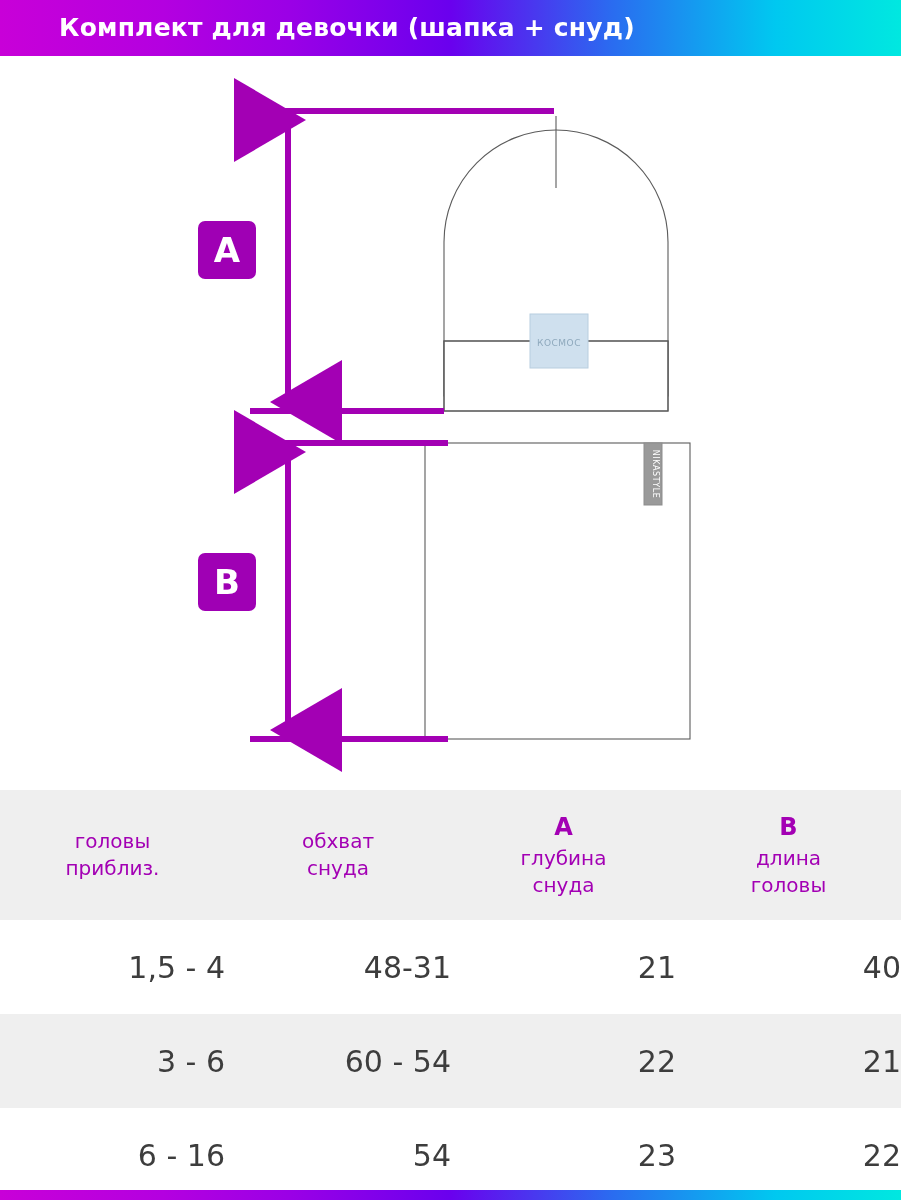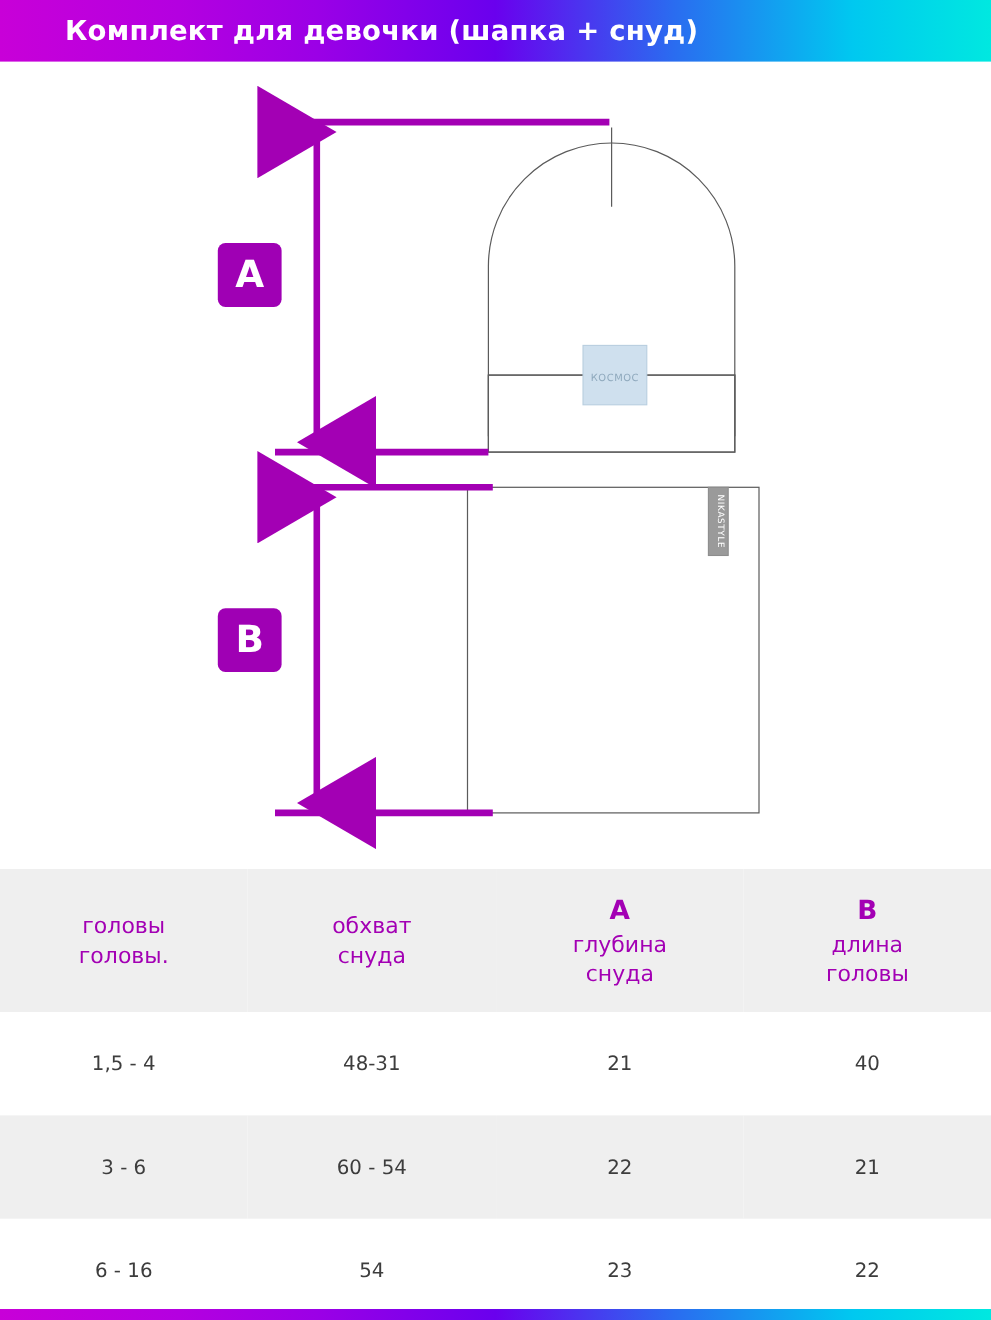--- a/index.html
+++ b/index.html
@@ -107,23 +107,23 @@
     font-weight: bold;
     color: #a300b4;
     margin-bottom: 2px;
   }
   .size-table th .sub {
     display: block;
     font-size: 20px;
   }
   .size-table td {
     height: 94px;
-    text-align: center;
+    text-align: right;
     vertical-align: middle;
-    font-size: 18px;
+    font-size: 30px;
     color: #3d3d3d;
     border: none;
     padding: 0;
   }
   .size-table tr.row-odd td { background: #ffffff; }
   .size-table tr.row-even td { background: #efefef; }
 </style>
 </head>
 <body>
 
@@ -184,21 +184,21 @@
   <colgroup>
     <col class="c0">
       <col class="c1">
       <col class="c2">
       <col class="c3">
   </colgroup>
   <thead>
     <tr>
       <th>
         <span class="sub">головы</span>
-        <span class="sub">головы.</span>
+        <span class="sub">приблиз.</span>
       </th>
       <th>
         <span class="sub">обхват</span>
         <span class="sub">снуда</span>
       </th>
       <th>
         <span class="letter">A</span>
         <span class="sub">глубина</span>
         <span class="sub">снуда</span>
       </th>

